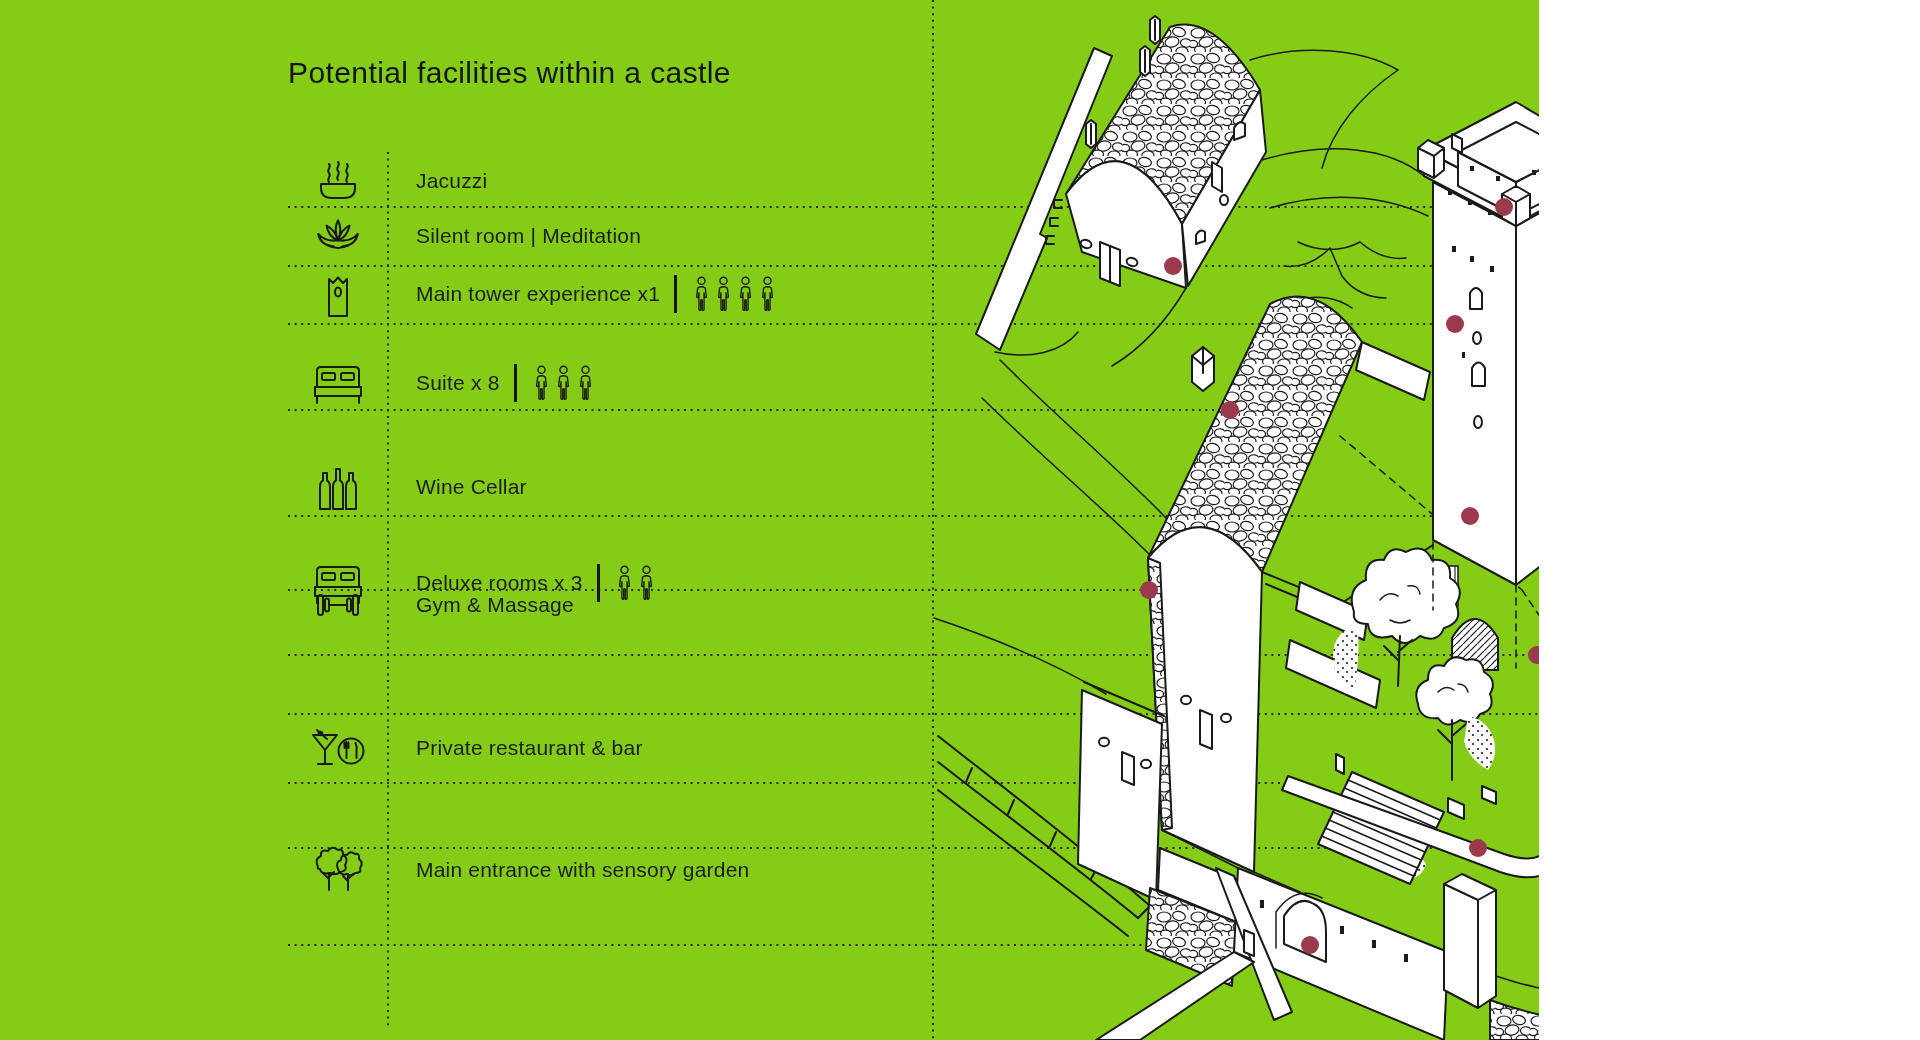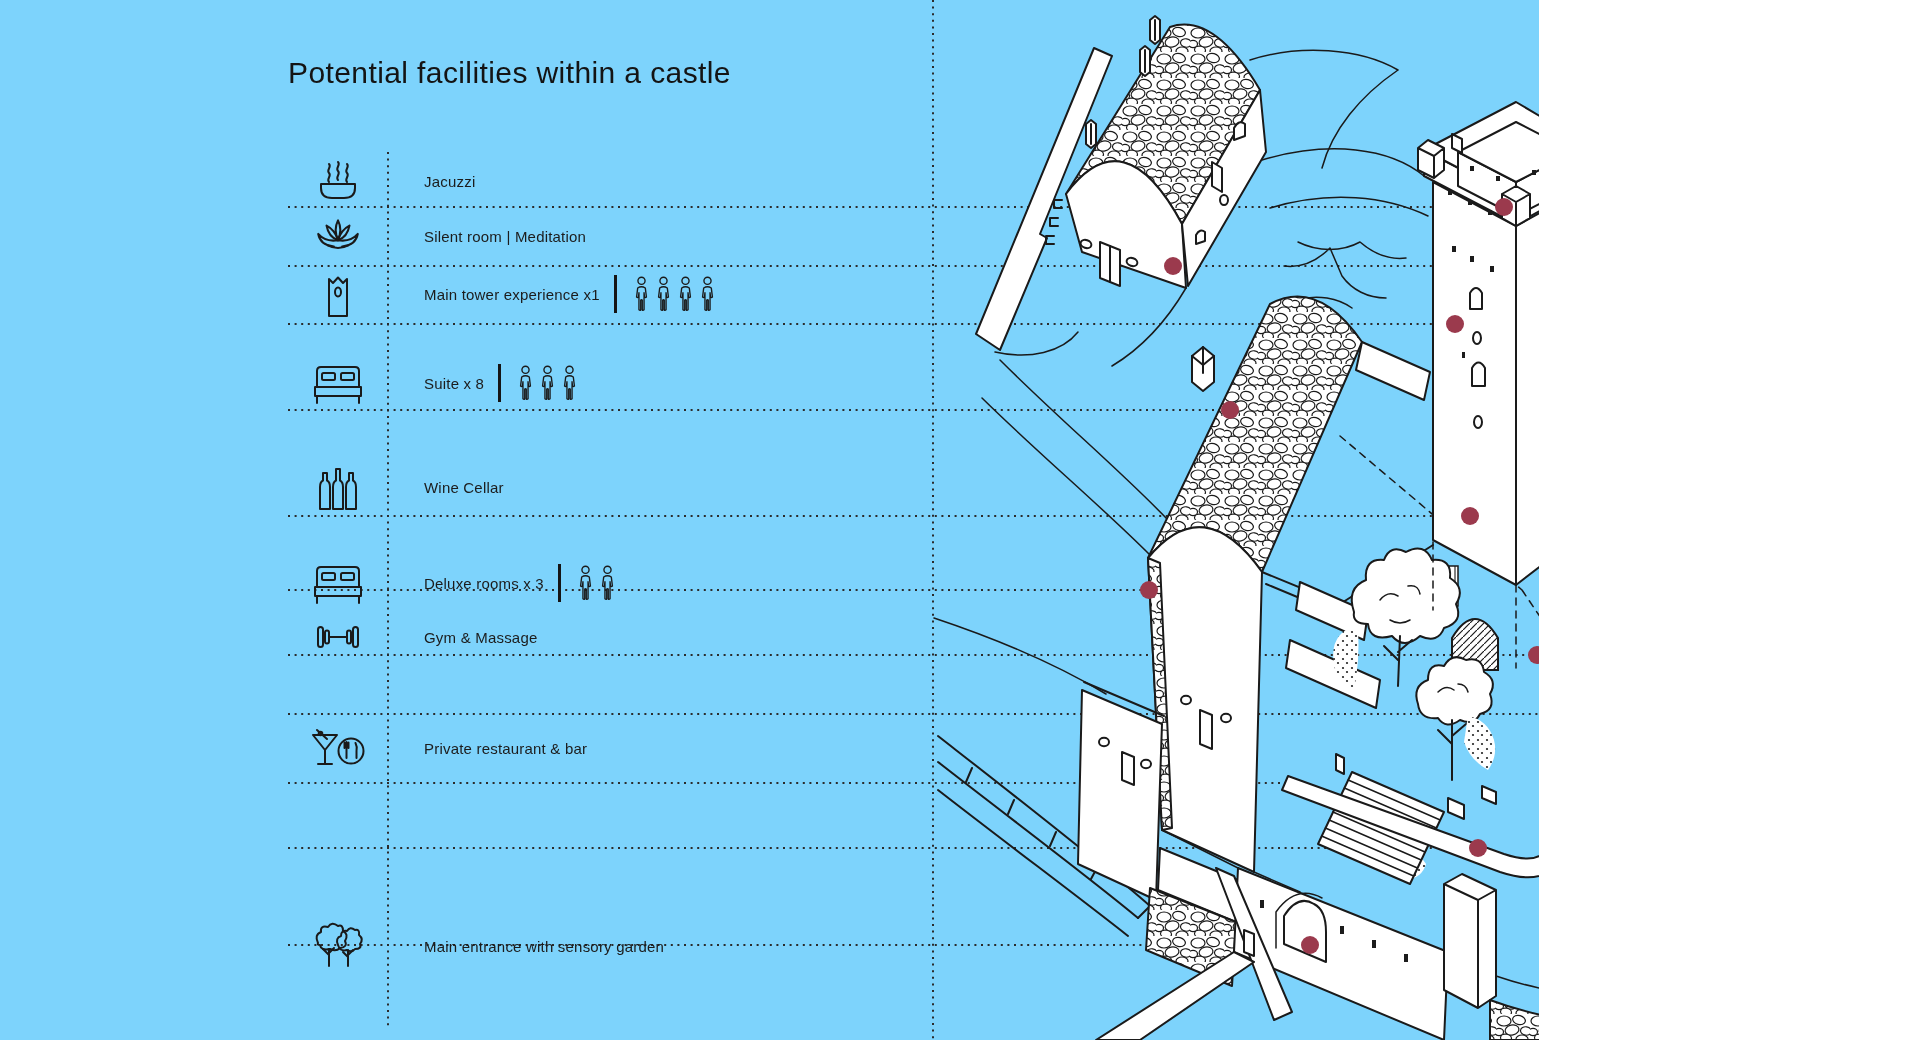--- a/index.html
+++ b/index.html
@@ -1,23 +1,23 @@
 <!DOCTYPE html>
 <html><head>
 <meta charset="utf-8">
 <style>
   html,body{margin:0;padding:0;background:#fff;}
-  #canvas{position:relative;width:1539px;height:1040px;background:#7dd3fc;overflow:hidden;
+  #canvas{position:relative;width:1539px;height:1040px;background:#84cc16;overflow:hidden;
           font-family:"Liberation Sans","DejaVu Sans",sans-serif;color:#1f1f1f;}
   #page-title{position:absolute;left:288px;top:56px;font-size:30px;font-weight:500;
               letter-spacing:.4px;color:#141414;}
   .row{position:absolute;left:288px;width:648px;height:64px;display:flex;align-items:center;}
   .icon-cell{flex:0 0 100px;width:100px;display:flex;justify-content:center;align-items:center;}
   .icon-cell svg{stroke:#1a1a1a;fill:none;stroke-width:2;stroke-linecap:round;stroke-linejoin:round;}
-  .label{margin-left:36px;font-size:15px;letter-spacing:.2px;white-space:nowrap;color:#1c1c1c;text-align:center;}
+  .label{margin-left:28px;font-size:21px;letter-spacing:.2px;white-space:nowrap;color:#1c1c1c;text-align:center;}
   .bar{display:inline-block;width:3px;height:38px;background:#151515;margin:0 16px 0 14px;}
   .guests{display:flex;align-items:flex-end;gap:5px;}
   .guests svg,.cap-person svg{stroke:#1a1a1a;fill:none;stroke-width:1.6;stroke-linecap:round;stroke-linejoin:round;}
   #art{position:absolute;left:0;top:0;width:1920px;height:1040px;}
   .dotline{stroke:#2b2b2b;stroke-width:2;stroke-dasharray:2 4.6;fill:none;}
   .ink{stroke:#1a1a1a;fill:none;stroke-width:2;stroke-linecap:round;stroke-linejoin:round;}
   .inkf{stroke:#1a1a1a;fill:#ffffff;stroke-width:2;stroke-linejoin:round;}
   .inkt{stroke:#1a1a1a;fill:none;stroke-width:1.5;stroke-linecap:round;}
   .stones{stroke:#1a1a1a;fill:url(#stones);stroke-width:2;stroke-linejoin:round;}
   .hole{fill:#1c1c1c;stroke:none;}
@@ -341,21 +341,21 @@
           <circle cx="10" cy="5.5" r="4.2"></circle>
           <path d="M5.5,14 Q10,11 14.5,14 L15.8,24.5 Q14.7,25.6 13.6,24.8 L13,19.5 V39.5 Q11.8,40.6 10.9,39.7 V28 Q10,27.4 9.1,28 V39.7 Q8.2,40.6 7,39.5 V19.5 L6.4,24.8 Q5.3,25.6 4.2,24.5 Z"></path>
         </svg>
       <svg width="17" height="36" viewBox="0 0 20 42">
           <circle cx="10" cy="5.5" r="4.2"></circle>
           <path d="M5.5,14 Q10,11 14.5,14 L15.8,24.5 Q14.7,25.6 13.6,24.8 L13,19.5 V39.5 Q11.8,40.6 10.9,39.7 V28 Q10,27.4 9.1,28 V39.7 Q8.2,40.6 7,39.5 V19.5 L6.4,24.8 Q5.3,25.6 4.2,24.5 Z"></path>
         </svg>
     </span>
   </div>
 
-  <div class="row" style="top:605px">
+  <div class="row" style="top:573px">
     <div class="icon-cell">
         <svg width="48" height="48" viewBox="0 0 48 48">
       <rect x="4" y="14" width="5" height="20" rx="2.5"></rect>
           <rect x="11" y="17.5" width="4" height="13" rx="2"></rect>
       <path d="M15,24 H33"></path>
       <rect x="33" y="17.5" width="4" height="13" rx="2"></rect>
           <rect x="39" y="14" width="5" height="20" rx="2.5"></rect>
     </svg>
       </div>
     <div class="label">Gym &amp; Massage</div>
@@ -370,21 +370,21 @@
           <circle cx="10.5" cy="8.5" r="1.8"></circle>
       <circle cx="41" cy="26" r="12.5"></circle>
       <path d="M36.5,20 V33 M34.5,17.5 V23 M36.5,17 V23 M38.5,17.5 V23"></path>
       <path d="M45.5,18 Q47.5,22 46.5,26 V33"></path>
     </svg>
       </div>
     <div class="label">Private restaurant &amp; bar</div>
   </div>
 
 
-  <div class="row" style="top:914px">
+  <div class="row" style="top:838px">
     <div class="icon-cell">
         <svg width="56" height="50" viewBox="0 0 56 50">
       <path d="M8,22 Q4,14 11,11 Q10,4 18,6 Q22,0 28,5 Q33,3 33,10 Q39,13 35,20 Q38,26 30,27 Q26,31 20,28 Q11,30 10,24 Q7,24 8,22 Z"></path>
       <path d="M28,24 Q25,17 31,15 Q31,9 37,10 Q40,5 45,9 Q50,8 49,14 Q54,18 50,23 Q52,28 45,28 Q42,32 37,29 Q30,31 28,24 Z"></path>
       <path d="M19,28 V45 M19,34 L13,28 M19,32 L24,27 M38,29 V45 M38,36 L33,31 M38,34 L43,29"></path>
     </svg>
       </div>
     <div class="label">Main entrance with sensory garden</div>
   </div>
 

